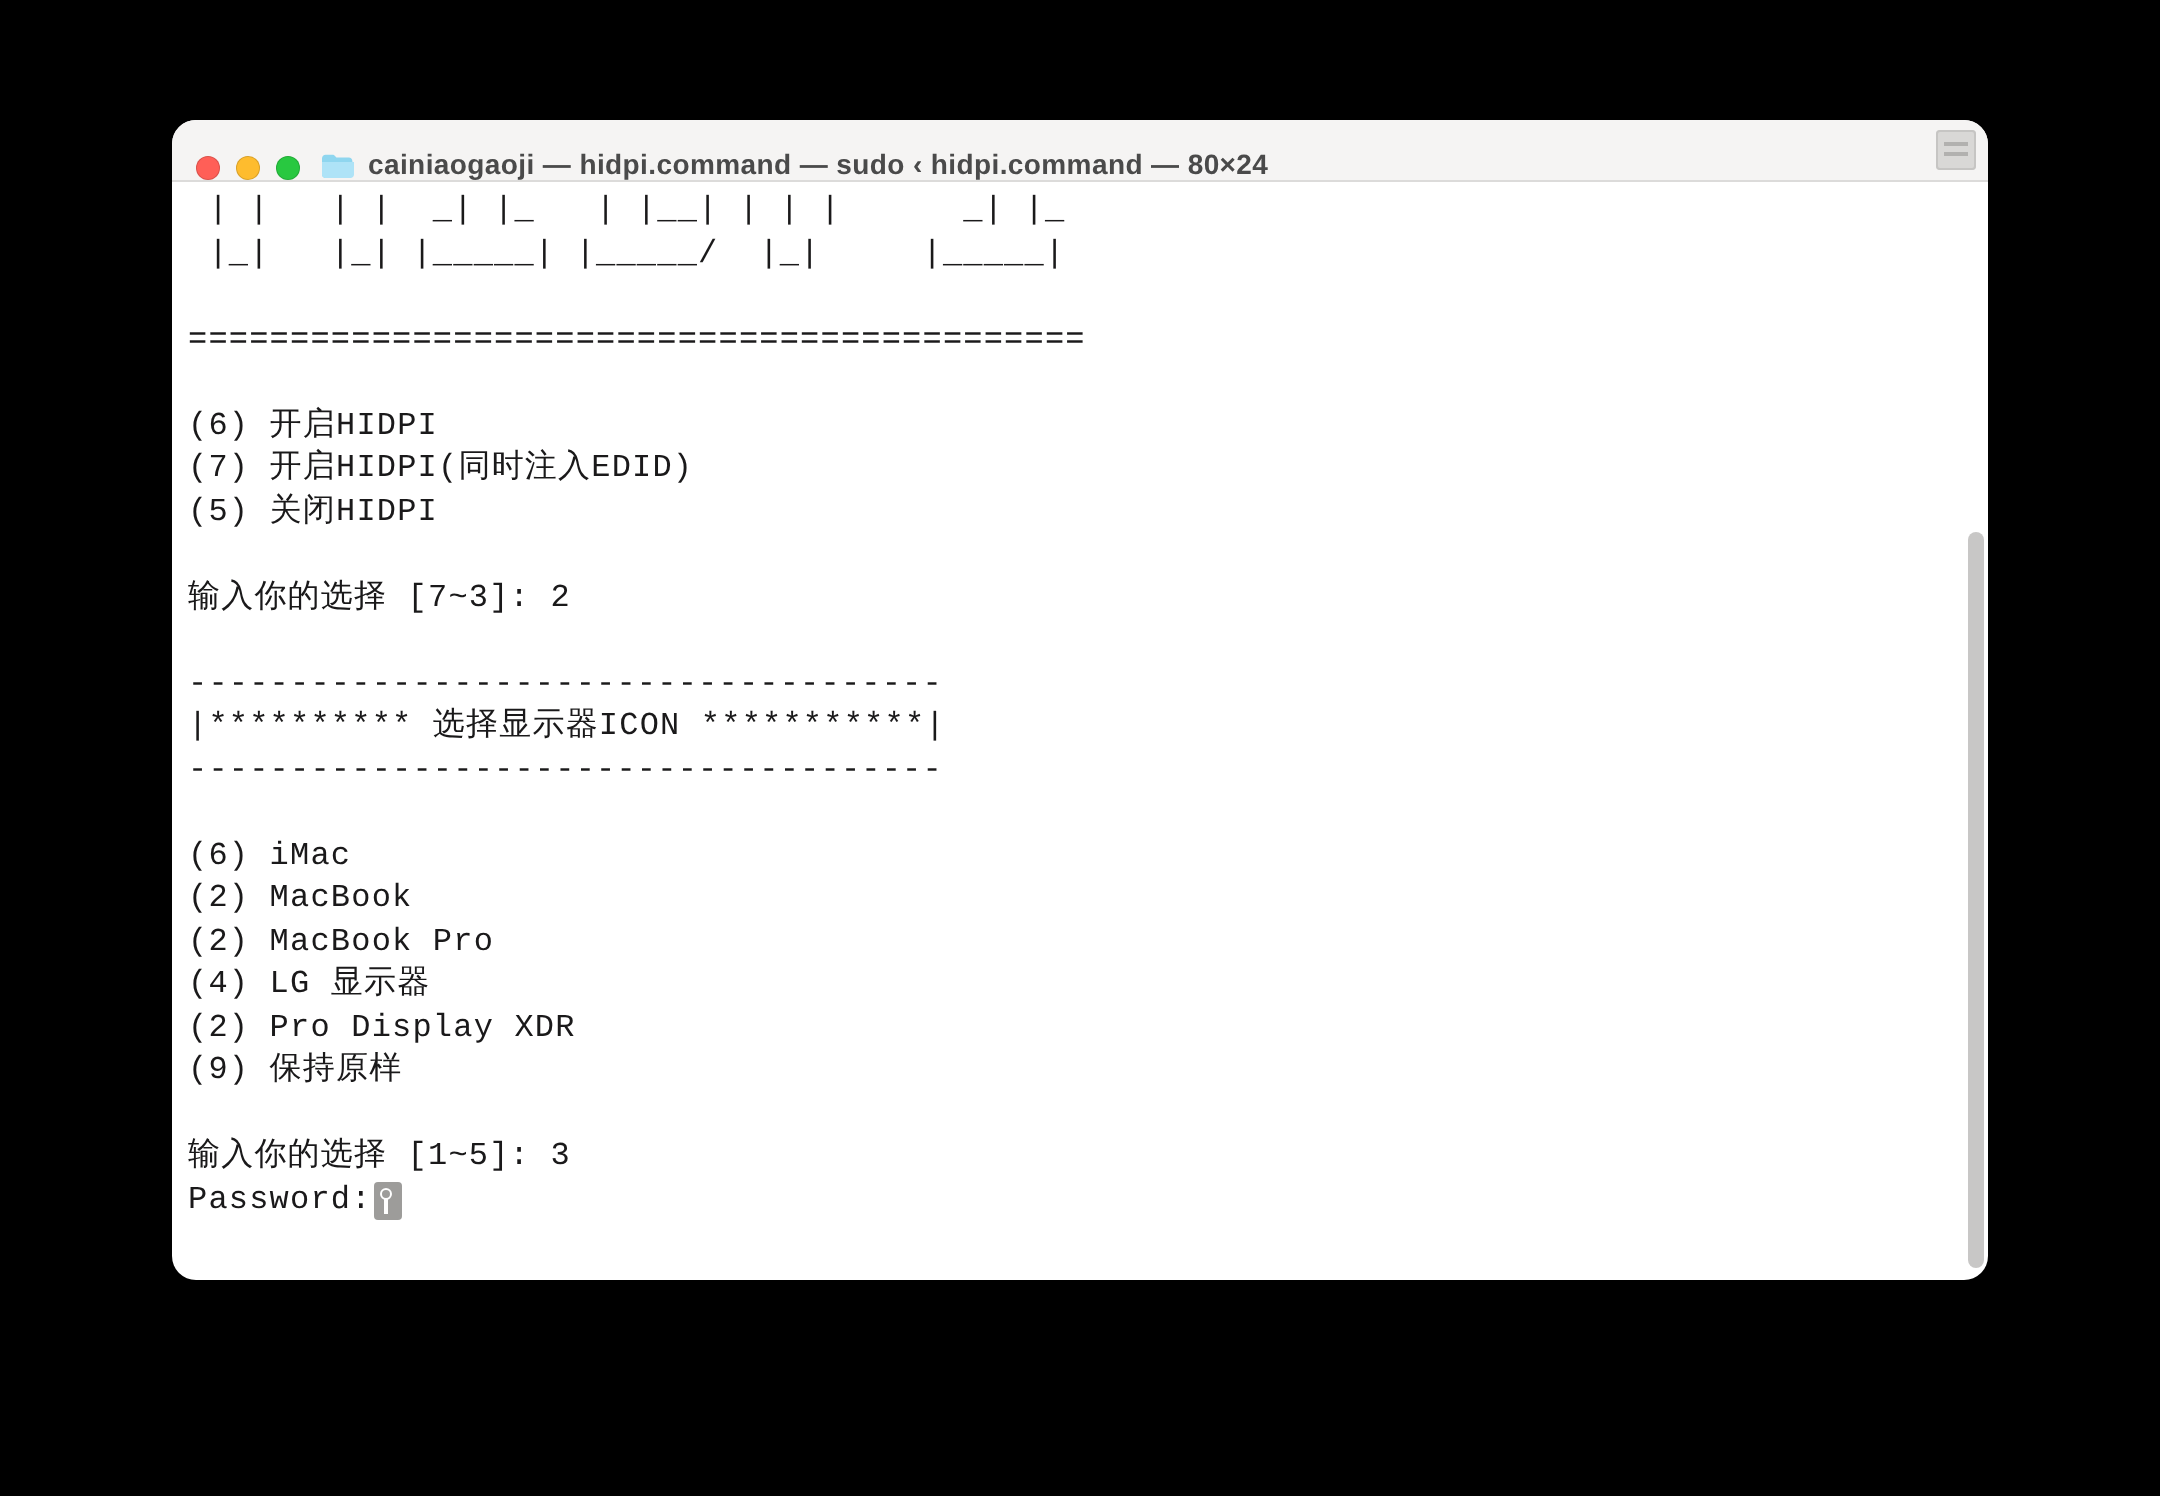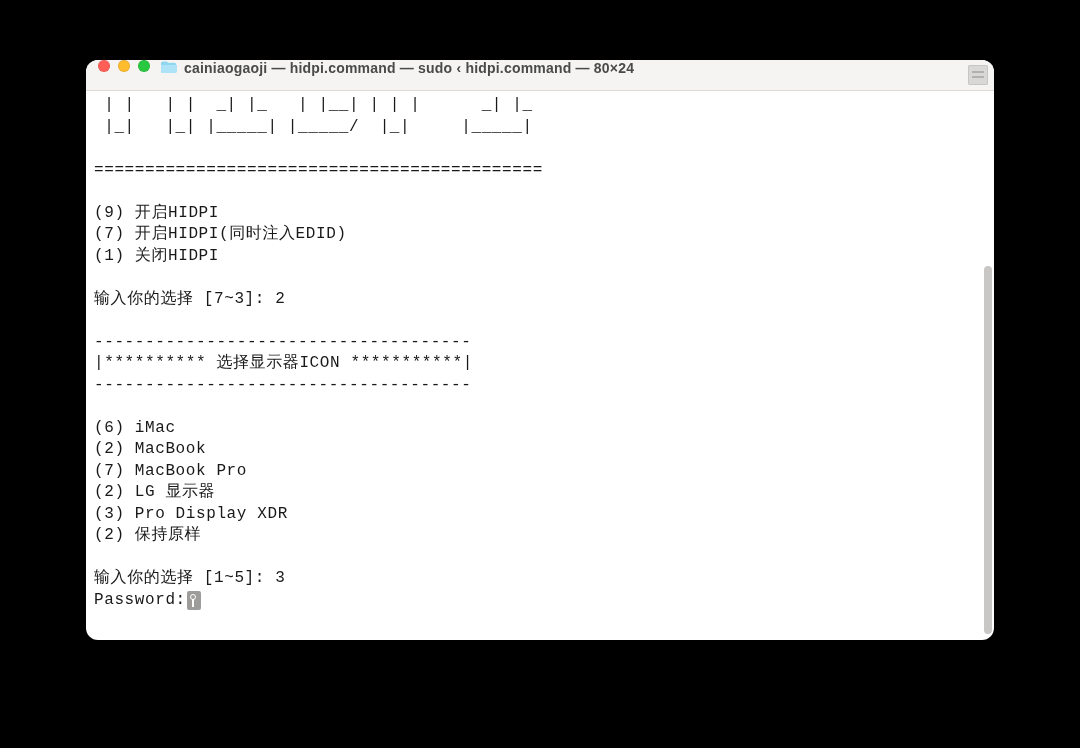--- a/index.html
+++ b/index.html
@@ -23,21 +23,21 @@
     display: flex;
     flex-direction: column;
     overflow: hidden;
   }
   .titlebar {
     height: 30px;
     flex: 0 0 30px;
     background: #f5f4f3;
     border-bottom: 1px solid #dcdbda;
     display: flex;
-    align-items: flex-start;
+    align-items: flex-end;
     padding: 0 12px 0 12px;
     position: relative;
   }
   .traffic {
     display: flex;
     gap: 8px;
     align-items: center;
   }
   .dot {
     width: 12px;
@@ -173,36 +173,36 @@
     <span class="title-text">cainiaogaoji — hidpi.command — sudo ‹ hidpi.command — 80×24</span>
     <span class="doc-icon"></span>
   </div>
 
   <div class="content-wrap">
     <div class="terminal"><span> | |   | |  _| |_   | |__| | | |      _| |_ </span>
 <span> |_|   |_| |_____| |_____/  |_|     |_____|</span>
 
 <span>============================================</span>
 
-<span>(9) 开启HIDPI</span>
+<span>(6) 开启HIDPI</span>
 <span>(7) 开启HIDPI(同时注入EDID)</span>
-<span>(1) 关闭HIDPI</span>
+<span>(5) 关闭HIDPI</span>
 
 <span>输入你的选择 [7~3]: 2</span>
 
 <span>-------------------------------------</span>
 <span>|********** 选择显示器ICON ***********|</span>
 <span>-------------------------------------</span>
 
 <span>(6) iMac</span>
 <span>(2) MacBook</span>
-<span>(7) MacBook Pro</span>
-<span>(2) LG 显示器</span>
-<span>(3) Pro Display XDR</span>
-<span>(2) 保持原样</span>
+<span>(2) MacBook Pro</span>
+<span>(4) LG 显示器</span>
+<span>(2) Pro Display XDR</span>
+<span>(9) 保持原样</span>
 
 <span>输入你的选择 [1~5]: 3</span>
 <span class="pw-line"><span>Password:</span><span class="key-icon"></span></span></div>
 
     <div class="scrollbar">
       <div class="thumb"></div>
     </div>
   </div>
 </div>
 

